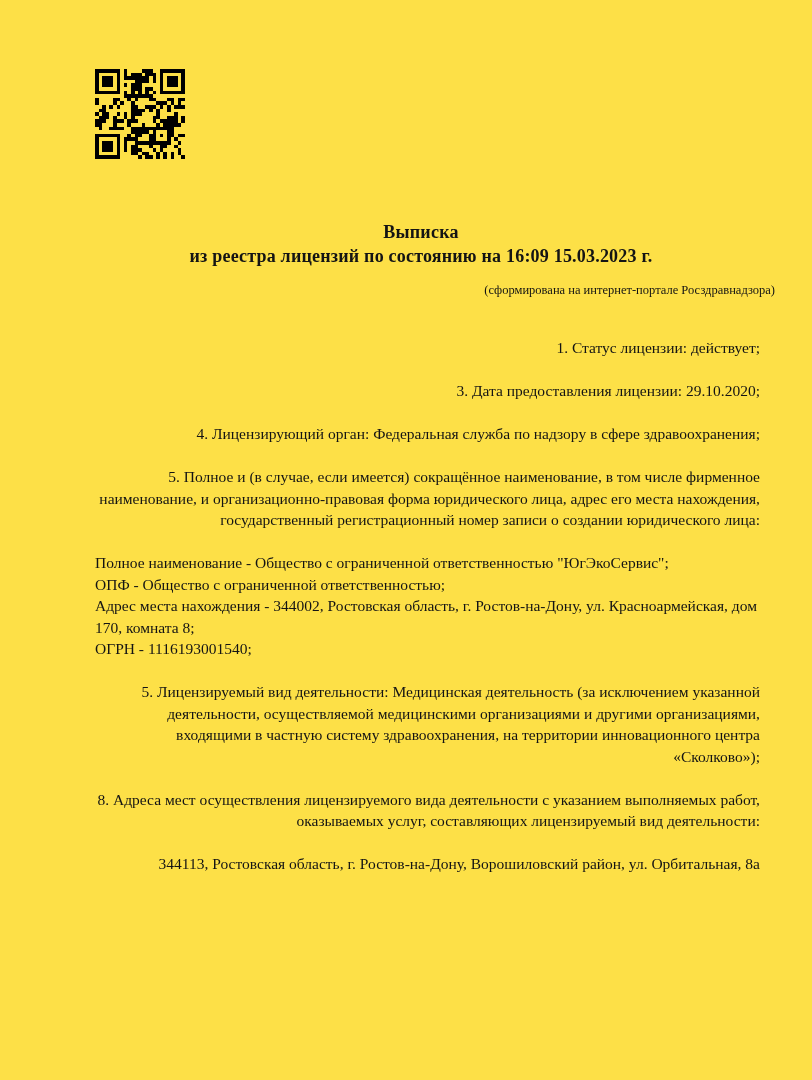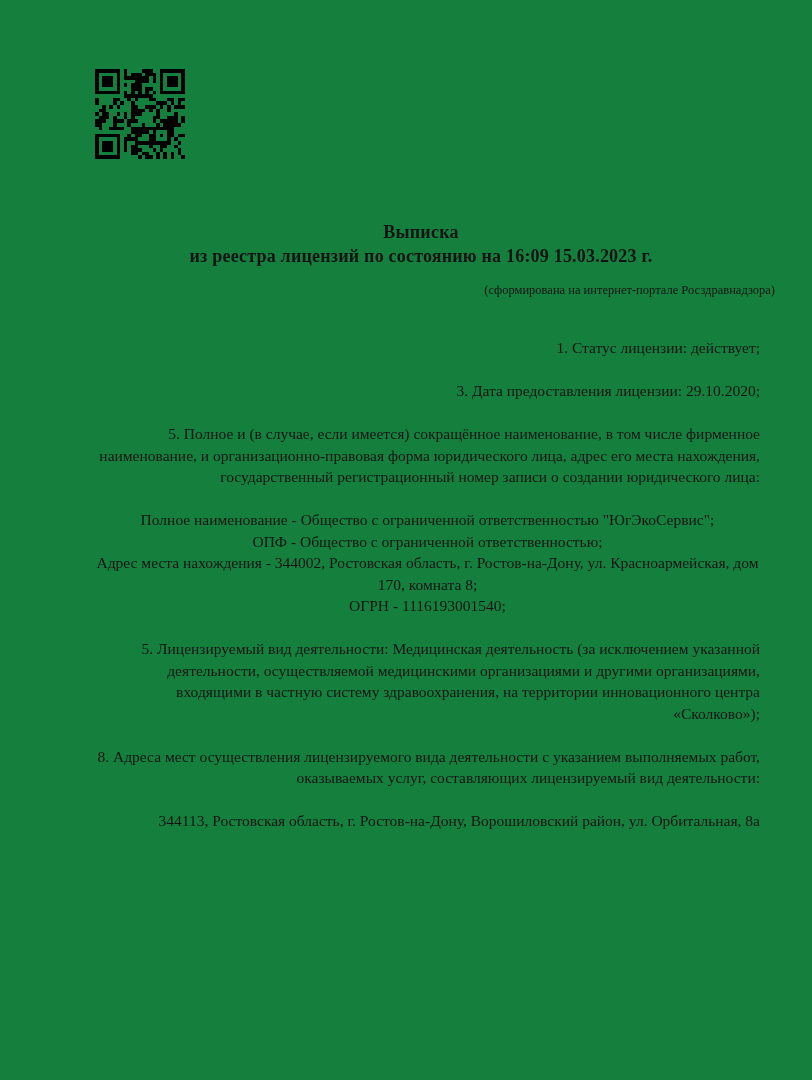--- a/index.html
+++ b/index.html
@@ -4,21 +4,21 @@
 <style>
   html, body {
     margin: 0;
     padding: 0;
     background: #ffffff;
   }
   .page {
     position: relative;
     width: 812px;
     height: 1080px;
-    background: #15803d;
+    background: #fde047;
     font-family: "Liberation Serif", serif;
     color: #141414;
     overflow: hidden;
   }
   .qr {
     position: absolute;
     left: 95px;
     top: 69px;
     width: 90px;
     height: 90px;
@@ -51,21 +51,20 @@
     width: 665px;
     font-size: 15.5px;
     line-height: 21.5px;
   }
   .body-text p {
     margin: 0 0 21.5px 0;
     text-align: right;
   }
   .org-details {
     margin: 0 0 21.5px 0;
-    text-align: center;
   }
   .org-details div {
     margin: 0;
   }
 </style>
 </head>
 <body>
 
 <div class="page">
 
@@ -395,20 +394,21 @@
   <div class="title-block">
     <div>Выписка</div>
     <div>из реестра лицензий по состоянию на 16:09 15.03.2023 г.</div>
   </div>
 
   <div class="subtitle">(сформирована на интернет-портале Росздравнадзора)</div>
 
   <div class="body-text">
     <p>1. Статус лицензии: действует;</p>
     <p>3. Дата предоставления лицензии: 29.10.2020;</p>
+    <p>4. Лицензирующий орган: Федеральная служба по надзору в сфере здравоохранения;</p>
     <p>5. Полное и (в случае, если имеется) сокращённое наименование, в том числе фирменное наименование, и организационно-правовая форма юридического лица, адрес его места нахождения, государственный регистрационный номер записи о создании юридического лица:</p>
     <div class="org-details">
       <div>Полное наименование - Общество с ограниченной ответственностью "ЮгЭкоСервис";</div>
       <div>ОПФ - Общество с ограниченной ответственностью;</div>
       <div>Адрес места нахождения - 344002, Ростовская область, г. Ростов-на-Дону, ул. Красноармейская, дом 170, комната 8;</div>
       <div>ОГРН - 1116193001540;</div>
     </div>
     <p>5. Лицензируемый вид деятельности: Медицинская деятельность (за исключением указанной деятельности, осуществляемой медицинскими организациями и другими организациями, входящими в частную систему здравоохранения, на территории инновационного центра «Сколково»);</p>
     <p>8. Адреса мест осуществления лицензируемого вида деятельности с указанием выполняемых работ, оказываемых услуг, составляющих лицензируемый вид деятельности:</p>
     <p>344113, Ростовская область, г. Ростов-на-Дону, Ворошиловский район, ул. Орбитальная, 8а</p>

